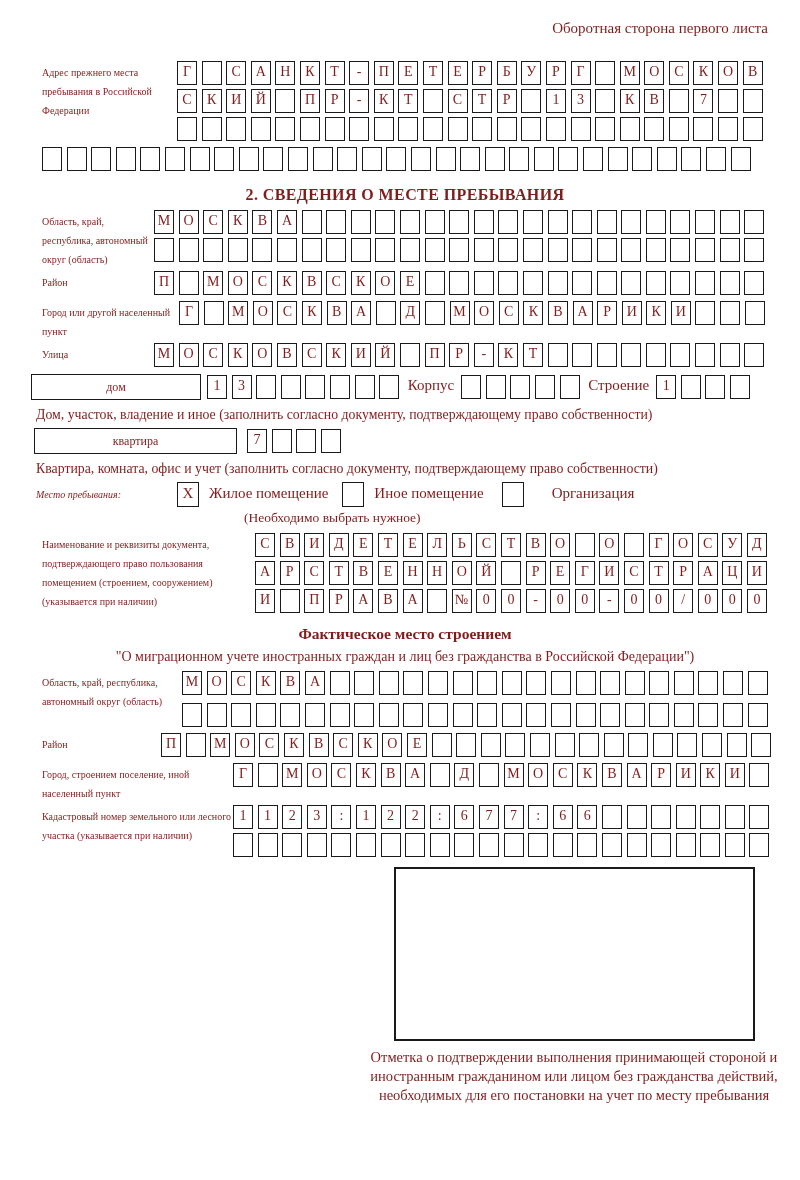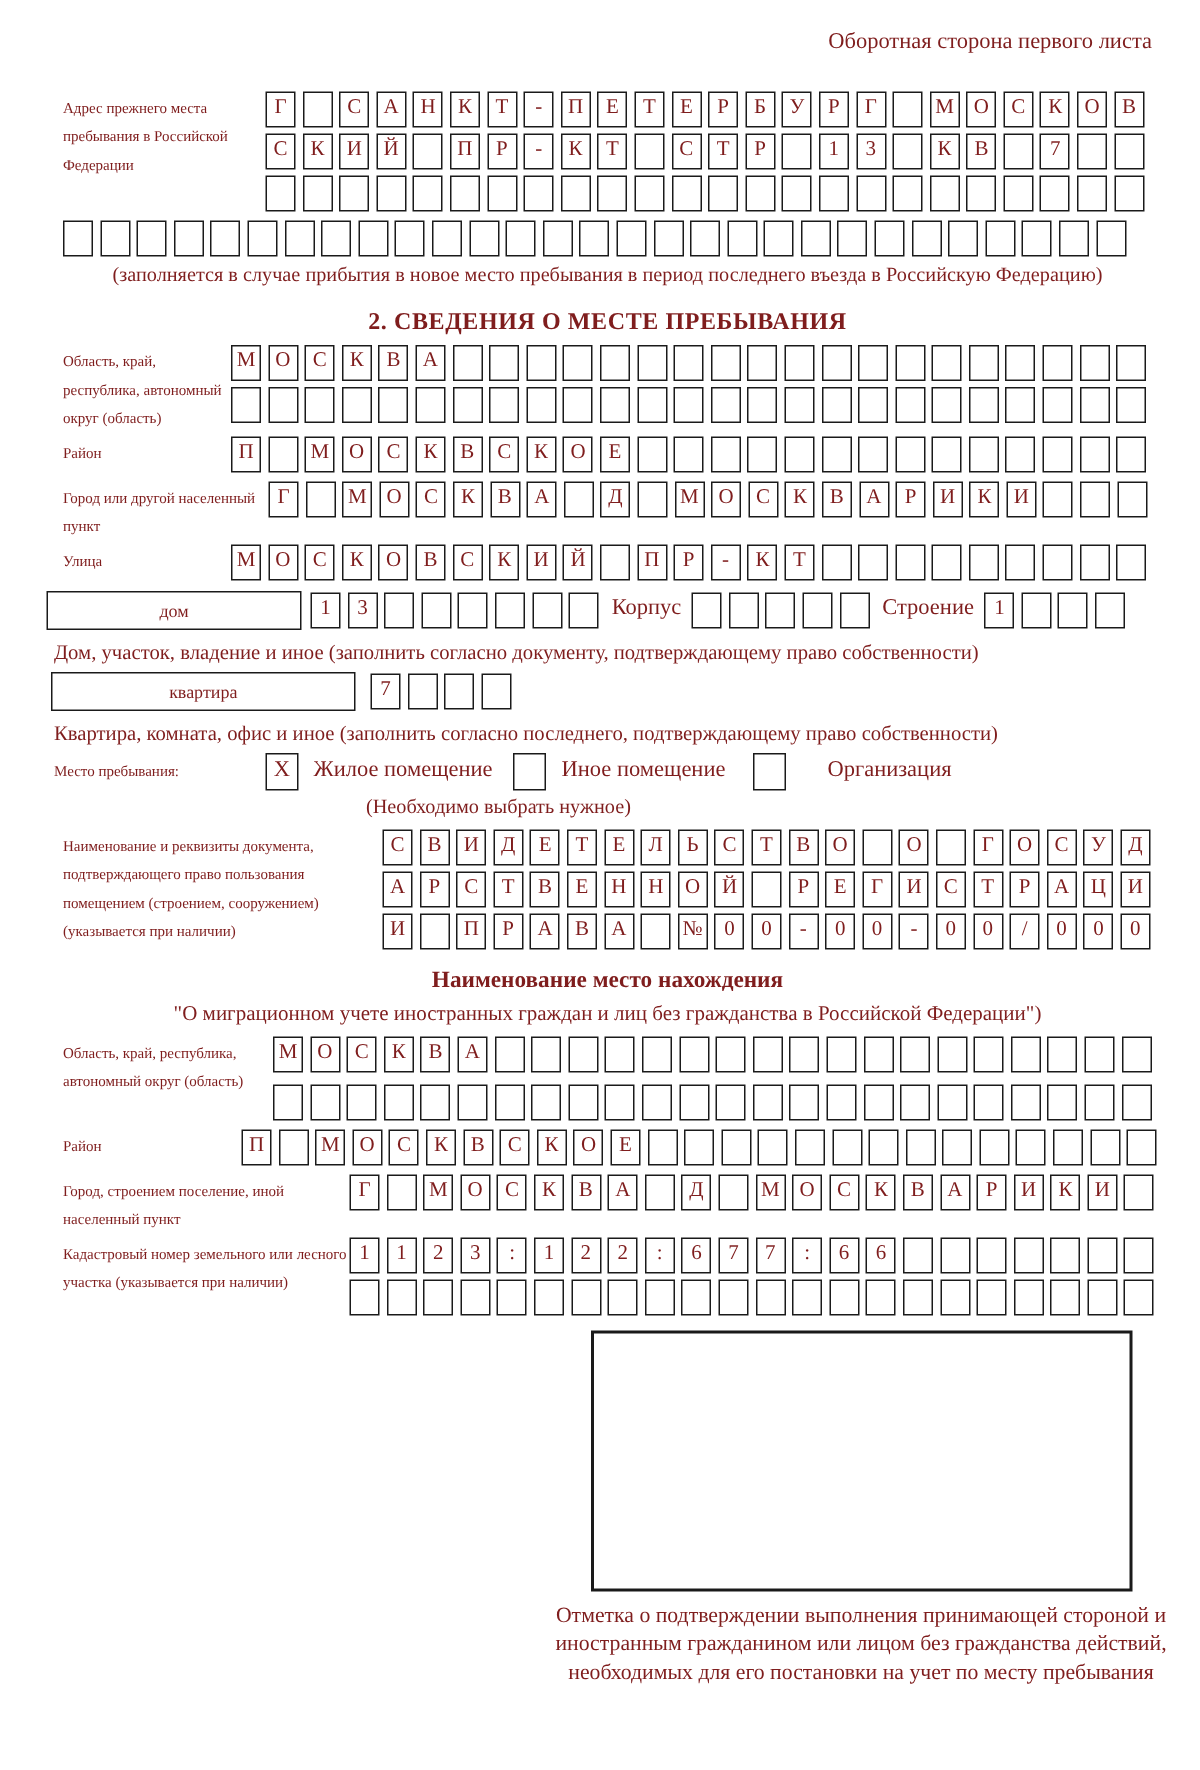--- a/index.html
+++ b/index.html
@@ -43,21 +43,21 @@
   .wide-box{
     box-sizing:border-box;height:26px;border:1.7px solid #1a1a1a;
     display:flex;align-items:center;justify-content:center;font-size:12px;
   }
   .wb-house{width:170px;margin-right:6px;}
   .wb-apt{width:203px;margin-right:10px;}
   .house-row .box-row,.apt-row .box-row{margin-top:1px;}
   .inline-label{flex:0 0 auto;padding:3px 7px 0 4px;font-size:15px;}
   
   .stay-row{display:flex;align-items:flex-start;margin:3px 0 0 -6px;}
-  .stay-row .label{padding-top:3px;}
+  .stay-row .label{padding-top:3px;font-style:italic;}
   .opt-label{padding-top:3px;}
   .ml10{margin-left:10px}.ml14{margin-left:14px}.ml18{margin-left:18px}.ml28{margin-left:28px}
   .stay-note{font-size:13.5px;margin:3px 0 7px 202px;}
   
   .stamp-wrap{margin:6px 0 0 316px;width:432px;}
   .stamp-box{width:357px;height:170px;border:2px solid #1a1a1a;margin:0 auto 7px;background:#fff;}
   .stamp-note{font-size:14.5px;text-align:center;line-height:19px;}
 </style>
 </head>
 <body>
@@ -173,21 +173,20 @@
       <span class="cbox"></span>
       <span class="cbox"></span>
       <span class="cbox"></span>
       <span class="cbox"></span>
       <span class="cbox"></span>
       <span class="cbox"></span>
       <span class="cbox"></span>
       <span class="cbox"></span>
       <span class="cbox"></span>
     </div>
-  <div class="note-center">(заполняется в случае прибытия в новое место пребывания в период последнего въезда в Российскую Федерацию)</div>
 
   <div class="sec-title">2. СВЕДЕНИЯ О МЕСТЕ ПРЕБЫВАНИЯ</div>
 
   <div class="flex-block">
     <div class="label w112">Область, край, республика, автономный округ (область)</div>
     <div class="rows">
       <div class="box-row">
           <span class="cbox">М</span>
           <span class="cbox">О</span>
           <span class="cbox">С</span>
@@ -368,21 +367,21 @@
 
   <div class="apt-row">
     <div class="wide-box wb-apt">квартира</div>
     <div class="box-row">
         <span class="cbox">7</span>
         <span class="cbox"></span>
         <span class="cbox"></span>
         <span class="cbox"></span>
       </div>
   </div>
-  <div class="note-left">Квартира, комната, офис и иное (заполнить согласно последнего, подтверждающему право собственности)</div>
+  <div class="note-left">Квартира, комната, офис и учет (заполнить согласно документу, подтверждающему право собственности)</div>
 
   <div class="stay-row">
     <span class="label w135">Место пребывания:</span>
     <span class="cbox check">X</span>
     <span class="opt-label ml10">Жилое помещение</span>
     <span class="cbox check ml14"></span>
     <span class="opt-label ml10">Иное помещение</span>
     <span class="cbox check ml18"></span>
     <span class="opt-label ml28">Организация</span>
   </div>
@@ -456,21 +455,21 @@
           <span class="cbox">0</span>
           <span class="cbox">0</span>
           <span class="cbox">/</span>
           <span class="cbox">0</span>
           <span class="cbox">0</span>
           <span class="cbox">0</span>
         </div>
     </div>
   </div>
 
-  <div class="fact-title">Наименование место нахождения</div>
+  <div class="fact-title">Фактическое место строением</div>
   <div class="fact-note">"О миграционном учете иностранных граждан и лиц без гражданства в Российской Федерации")</div>
 
   <div class="flex-block" style="margin-top:5px">
     <div class="label w140">Область, край, республика, автономный округ (область)</div>
     <div class="rows">
       <div class="box-row" style="margin-bottom:8px">
           <span class="cbox">М</span>
           <span class="cbox">О</span>
           <span class="cbox">С</span>
           <span class="cbox">К</span>

